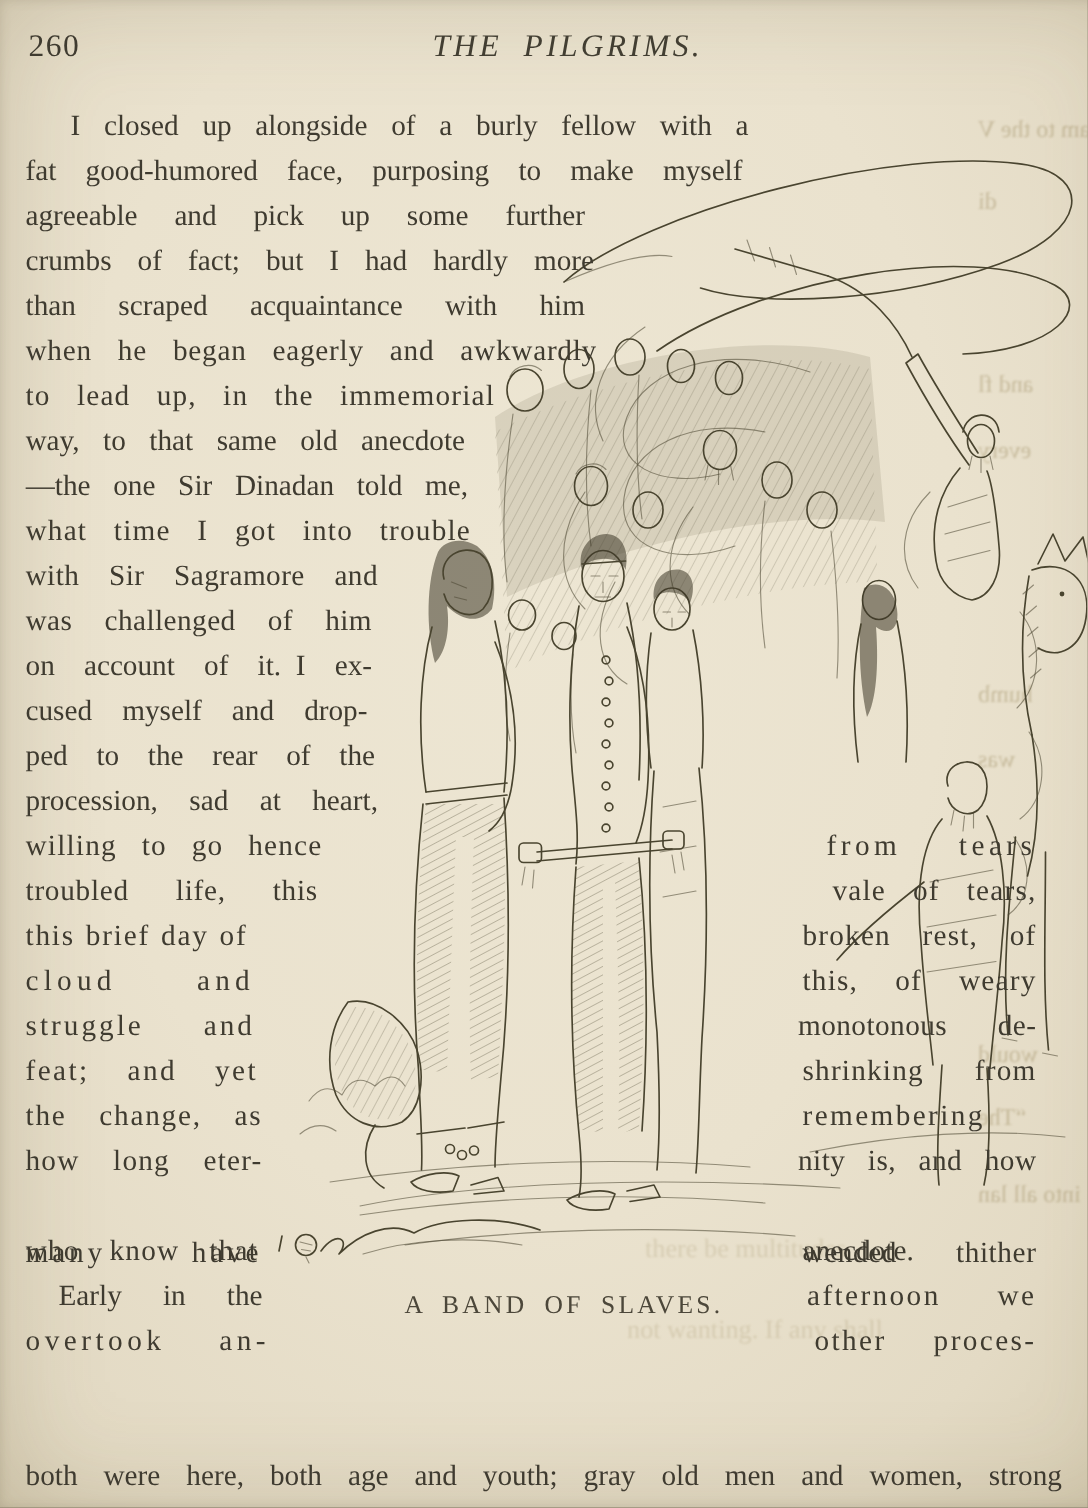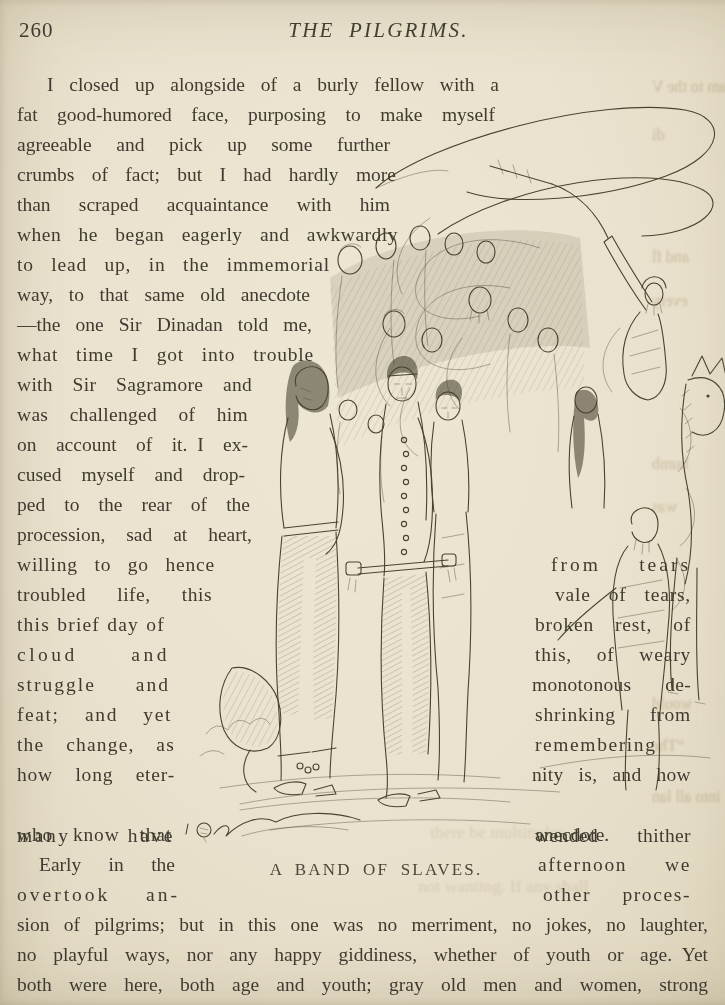--- a/index.html
+++ b/index.html
@@ -128,26 +128,20 @@
         <span class="rspan" style="left: 521px; width: 153px; letter-spacing: 1.6px;">afternoon we</span>
       </div>
       <div class="line" style="top: 750px;">
         <span class="lspan" style="width: 155px; letter-spacing: 0.8px;">who know that</span>
         <span class="rspan rnat" style="left: 518px;">anecdote.</span>
       </div>
       <div class="line" style="top: 810px;">
         <span class="lspan" style="width: 163px; letter-spacing: 3px;">overtook an-</span>
         <span class="rspan" style="left: 526px; width: 148px; letter-spacing: 1.6px;">other proces-</span>
       </div>
-      <div class="line" style="top: 840px;">
-        <span class="lspan" style="width: 691px;">sion of pilgrims; but in this one was no merriment, no jokes, no laughter,</span>
-      </div>
-      <div class="line" style="top: 870px;">
-        <span class="lspan" style="width: 691px;">no playful ways, nor any happy giddiness, whether of youth or age. Yet</span>
-      </div>
       <div class="line" style="top: 900px;">
         <span class="lspan" style="width: 691px;">both were here, both age and youth; gray old men and women, strong</span>
       </div>
     </div>
 
   <div class="caption">A BAND OF SLAVES.</div>
 
   <div id="ghosts">
       <span class="ghost mir" style="left: 652px; top: 78px;">cam to the V</span>
       <span class="ghost mir" style="left: 652px; top: 126px;">di</span>

